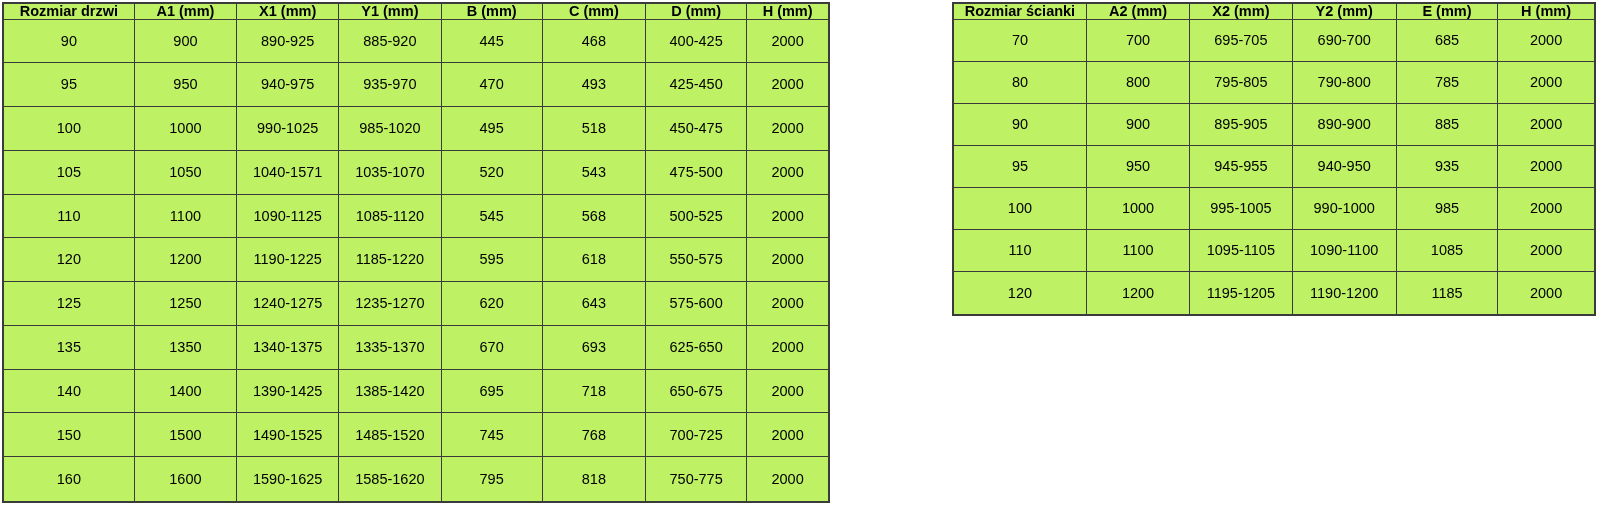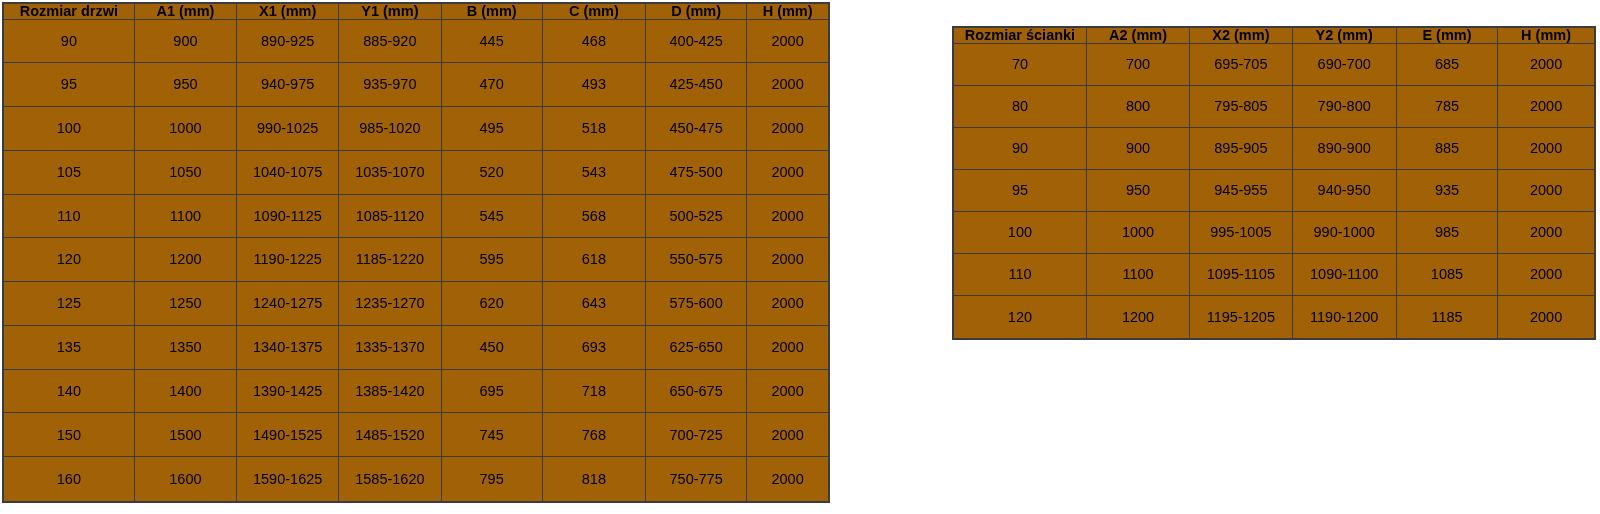--- a/index.html
+++ b/index.html
@@ -12,33 +12,32 @@
     height: 514px;
     position: relative;
     font-family: "Liberation Sans", sans-serif;
     color: #000000;
   }
   table.spec-table {
     position: absolute;
     top: 2px;
     border-collapse: collapse;
     table-layout: fixed;
-    background: #a16207;
+    background: #bef264;
     border: 2px solid #3b3b3b;
   }
   #door-table {
     left: 2px;
     width: 828px;
     height: 501px;
   }
   #wall-table {
     left: 952px;
     width: 644px;
     height: 314px;
-    margin-top: 24px;
   }
   .spec-table th,
   .spec-table td {
     border: 1px solid #3b3b3b;
     text-align: center;
     vertical-align: middle;
     font-size: 14.5px;
     line-height: 1;
     padding: 0;
     overflow: hidden;
@@ -104,21 +103,21 @@
         <td>990-1025</td>
         <td>985-1020</td>
         <td>495</td>
         <td>518</td>
         <td>450-475</td>
         <td>2000</td>
       </tr>
       <tr>
         <td>105</td>
         <td>1050</td>
-        <td>1040-1075</td>
+        <td>1040-1571</td>
         <td>1035-1070</td>
         <td>520</td>
         <td>543</td>
         <td>475-500</td>
         <td>2000</td>
       </tr>
       <tr>
         <td>110</td>
         <td>1100</td>
         <td>1090-1125</td>
@@ -146,21 +145,21 @@
         <td>620</td>
         <td>643</td>
         <td>575-600</td>
         <td>2000</td>
       </tr>
       <tr>
         <td>135</td>
         <td>1350</td>
         <td>1340-1375</td>
         <td>1335-1370</td>
-        <td>450</td>
+        <td>670</td>
         <td>693</td>
         <td>625-650</td>
         <td>2000</td>
       </tr>
       <tr>
         <td>140</td>
         <td>1400</td>
         <td>1390-1425</td>
         <td>1385-1420</td>
         <td>695</td>

